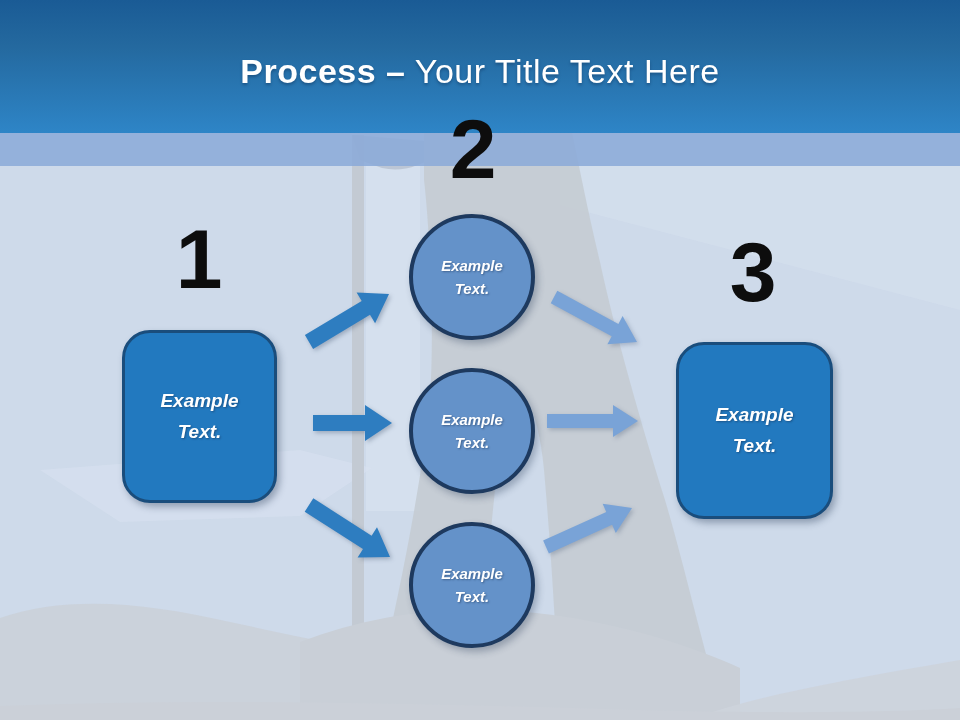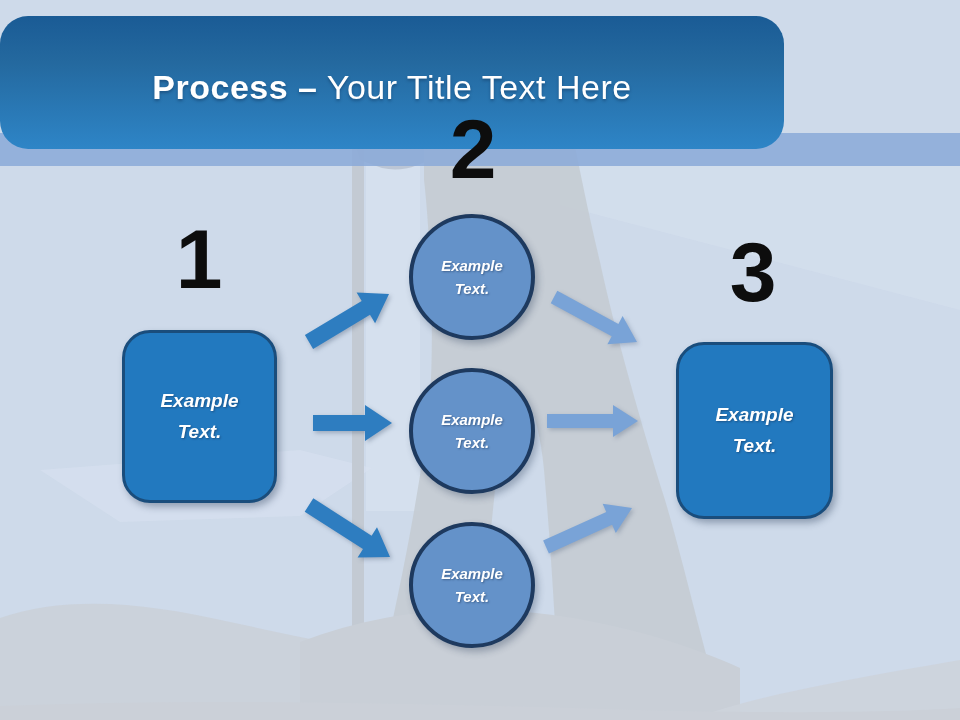--- a/index.html
+++ b/index.html
@@ -8,23 +8,22 @@
     font-family:"Liberation Sans",sans-serif;
     background:var(--canvas-base,#cedaea);
   }
   .slide *{box-sizing:border-box;}
 
   
   .bg-svg{position:absolute;inset:0;z-index:0;}
 
   
   .title-bar{
-    position:absolute;left:0;top:16px;width:784px;height:133px;z-index:2;
+    position:absolute;left:0;top:0;width:960px;height:133px;z-index:2;
     background:linear-gradient(180deg,var(--header-gradient-top,#1a5b95) 0%,#24699f 35%,var(--header-gradient-bottom,#2e85c7) 100%);
-    border-radius:28px;
   }
   .slide-title{
     margin:0;position:absolute;left:0;top:52px;width:100%;
     text-align:center;color:var(--title-color,#fff);
     font-size:34px;font-weight:400;letter-spacing:.5px;
     text-shadow:0 2px 3px rgba(10,30,60,.35);
   }
   .slide-title .t-bold{font-weight:700;}
 
   

